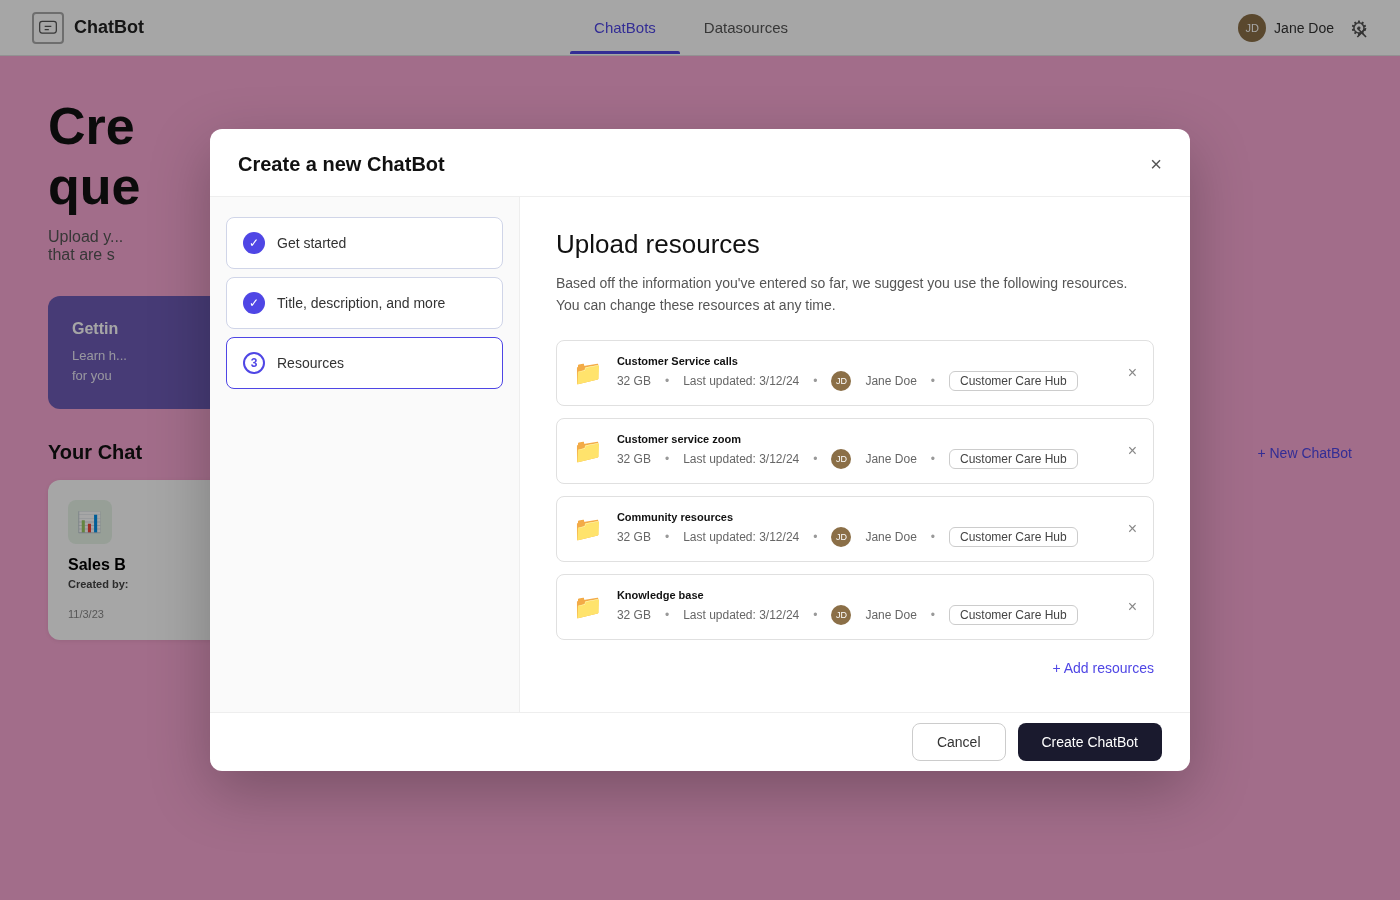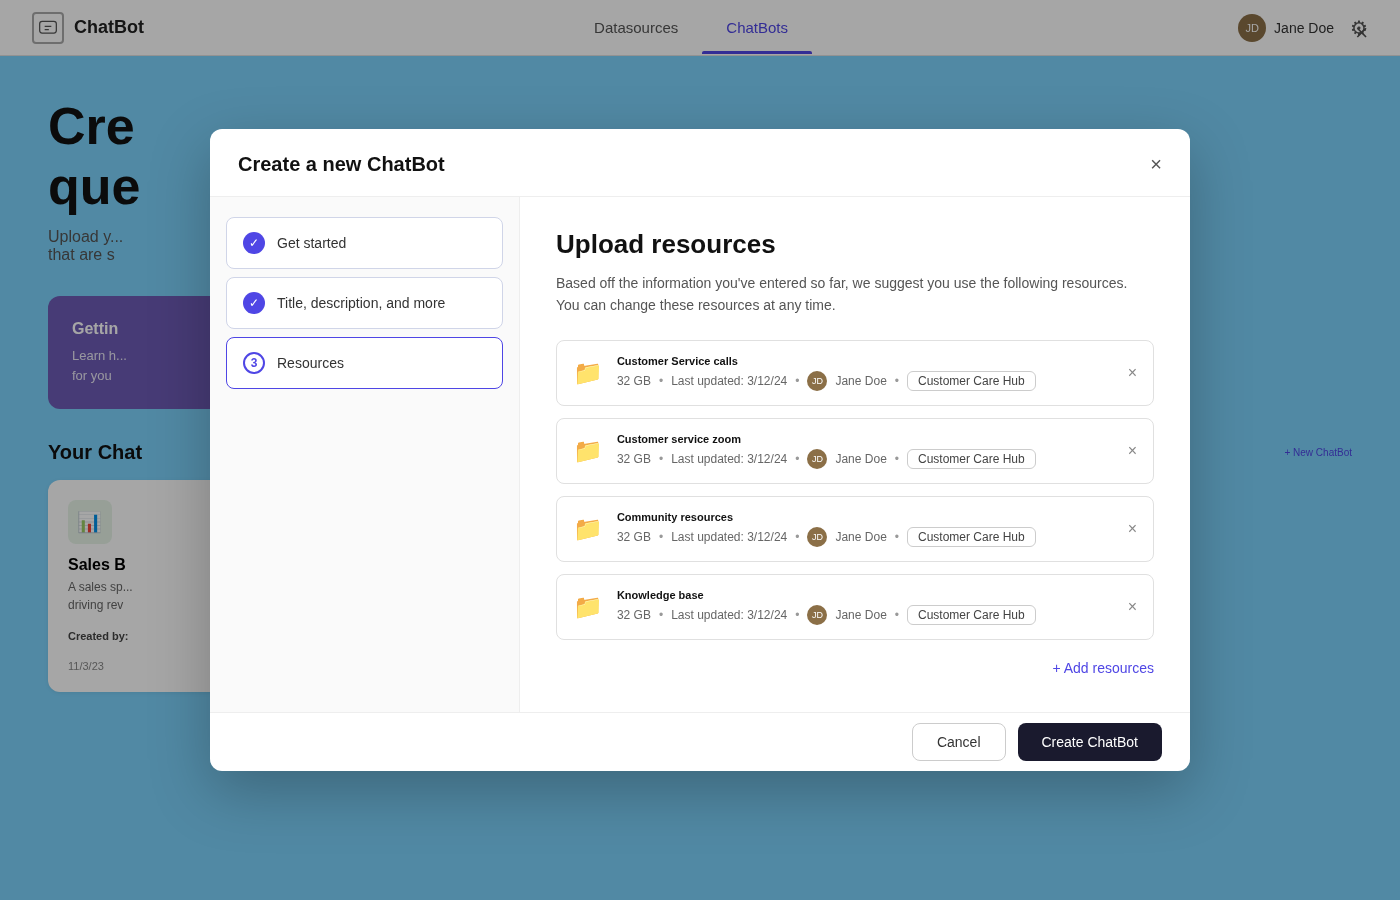--- a/index.html
+++ b/index.html
@@ -1,19 +1,19 @@
 <!DOCTYPE html>
 <html><head>
   <meta charset="utf-8">
   <style>
     * { box-sizing: border-box; margin: 0; padding: 0; }
     body { font-family: -apple-system, BlinkMacSystemFont, 'Segoe UI', sans-serif; background: #f0f0f0; width: 1400px; height: 900px; overflow: hidden; position: relative; }
 
     
-    .bg-page { width: 100%; height: 100%; background: #7dd3fc; position: relative; }
+    .bg-page { width: 100%; height: 100%; background: #f9a8d4; position: relative; }
 
     
     .top-nav {
       display: flex; align-items: center; justify-content: space-between;
       background: #fff; border-bottom: 1px solid #e0e0e0;
       padding: 0 32px; height: 56px;
     }
     .nav-logo { display: flex; align-items: center; gap: 10px; font-size: 18px; font-weight: 600; color: #222; }
     .nav-logo-icon { width: 32px; height: 32px; border: 2px solid #aaa; border-radius: 4px; display: flex; align-items: center; justify-content: center; font-size: 14px; color: #555; }
     .nav-tabs { display: flex; gap: 0; }
@@ -30,21 +30,21 @@
     .bg-title { font-size: 52px; font-weight: 700; color: #111; margin-bottom: 12px; }
     .bg-subtitle { font-size: 16px; color: #555; margin-bottom: 32px; max-width: 500px; }
     .bg-cards-row { display: flex; gap: 24px; margin-bottom: 32px; }
     .bg-card { width: 280px; padding: 24px; border-radius: 12px; }
     .bg-card-purple { background: #6d5bb5; color: white; }
     .bg-card-blue { background: #3d5a99; color: white; }
     .bg-card-title { font-size: 16px; font-weight: 600; margin-bottom: 8px; }
     .bg-card-body { font-size: 13px; opacity: 0.85; line-height: 1.5; }
     .section-header { display: flex; justify-content: space-between; align-items: center; margin-bottom: 16px; }
     .section-title { font-size: 20px; font-weight: 700; color: #111; }
-    .new-chatbot-btn { display: flex; align-items: center; gap: 6px; font-size: 10px; color: #4f46e5; background: none; border: none; cursor: pointer; }
+    .new-chatbot-btn { display: flex; align-items: center; gap: 6px; font-size: 14px; color: #4f46e5; background: none; border: none; cursor: pointer; }
     .chatbot-cards { display: flex; gap: 20px; }
     .chatbot-card { width: 260px; background: white; border-radius: 12px; padding: 20px; box-shadow: 0 1px 4px rgba(0,0,0,0.08); }
     .chatbot-icon { width: 44px; height: 44px; border-radius: 8px; display: flex; align-items: center; justify-content: center; font-size: 20px; margin-bottom: 12px; }
     .chatbot-icon-teal { background: #e8f5e9; }
     .chatbot-name { font-size: 16px; font-weight: 700; margin-bottom: 4px; }
     .chatbot-desc { font-size: 12px; color: #666; line-height: 1.5; margin-bottom: 16px; }
     .chatbot-meta { display: flex; justify-content: space-between; font-size: 11px; color: #888; }
     .chatbot-meta-label { font-weight: 600; margin-bottom: 18px; color: #444; font-size: 11px; }
 
     
@@ -81,33 +81,33 @@
       border: 1.5px solid #d0d5e8; background: white;
     }
     .step-item.active { border-color: #4f46e5; }
     .step-icon { width: 22px; height: 22px; border-radius: 50%; display: flex; align-items: center; justify-content: center; flex-shrink: 0; }
     .step-icon-check { background: #4f46e5; color: white; font-size: 12px; }
     .step-icon-number { border: 2px solid #4f46e5; color: #4f46e5; font-size: 12px; font-weight: 600; }
     .step-label { font-size: 14px; color: #333; font-weight: 500; }
 
     
     .main-panel { flex: 1; padding: 32px 36px; display: flex; flex-direction: column; overflow: hidden; }
-    .panel-title { font-size: 26px; font-weight: 700; color: #111; margin-bottom: 12px; }
+    .panel-title { font-size: 26px; font-weight: 400; color: #111; margin-bottom: 12px; }
     .panel-subtitle { font-size: 14px; color: #555; line-height: 1.6; margin-bottom: 24px; }
 
     
     .resources-list { display: flex; flex-direction: column; gap: 12px; margin-bottom: 16px; overflow-y: auto; flex: 1; }
     .resource-item {
       border: 1px solid #e0e0e0; border-radius: 8px; padding: 14px 16px;
       display: flex; align-items: center; gap: 14px; background: white;
     }
     .folder-icon { font-size: 24px; flex-shrink: 0; }
     .resource-info { flex: 1; }
     .resource-name { font-size: 11px; font-weight: 600; color: #111; margin-bottom: 4px; }
-    .resource-meta { display: flex; align-items: center; gap: 8px; font-size: 12px; color: #666; }
+    .resource-meta { display: flex; align-items: center; gap: 14px; font-size: 12px; color: #666; }
     .resource-avatar { width: 20px; height: 20px; border-radius: 50%; background: #8b6f47; display: flex; align-items: center; justify-content: center; color: white; font-size: 9px; flex-shrink: 0; }
     .resource-tag { border: 1px solid #ccc; border-radius: 6px; padding: 2px 10px; font-size: 12px; color: #444; background: white; }
     .resource-remove { background: none; border: none; font-size: 16px; color: #888; cursor: pointer; flex-shrink: 0; }
     .dot { color: #999; }
 
     
     .add-resources-btn { color: #4f46e5; background: none; border: none; cursor: pointer; font-size: 14px; font-weight: 500; display: flex; align-items: center; gap: 4px; align-self: flex-end; padding: 4px 0; }
 
     
     .modal-footer { padding: 10px 28px; border-top: 1px solid #eee; display: flex; justify-content: flex-end; gap: 12px; }
@@ -123,22 +123,22 @@
     <div class="nav-logo">
       <div class="nav-logo-icon">
         <svg width="20" height="20" viewBox="0 0 24 24" fill="none" stroke="#555" stroke-width="1.5">
             <rect x="2" y="4" width="20" height="14" rx="3"></rect>
             <path d="M8 10h8M8 14h5"></path>
           </svg>
       </div>
       <span>ChatBot</span>
     </div>
     <div class="nav-tabs">
+      <button class="nav-tab active">ChatBots</button>
       <button class="nav-tab">Datasources</button>
-      <button class="nav-tab active">ChatBots</button>
     </div>
     <div class="nav-right">
       <div class="nav-user">
         <div class="avatar-small">JD</div>
         <span>Jane Doe</span>
       </div>
       <button class="gear-btn">⚙</button>
     </div>
   </nav>
 
@@ -156,21 +156,20 @@
     </div>
 
     <div class="section-header">
       <span class="section-title">Your Chat</span>
       <button class="new-chatbot-btn">+ New ChatBot</button>
     </div>
     <div class="chatbot-cards">
       <div class="chatbot-card">
         <div class="chatbot-icon chatbot-icon-teal">📊</div>
         <div class="chatbot-name">Sales B</div>
-        <div class="chatbot-desc">A sales sp...<br>driving rev</div>
         <div class="chatbot-meta">
           <div>
             <div class="chatbot-meta-label">Created by:</div>
             <div>11/3/23</div>
           </div>
           <div>
             <div class="chatbot-meta-label">Apps using</div>
             <div>4</div>
           </div>
         </div>

